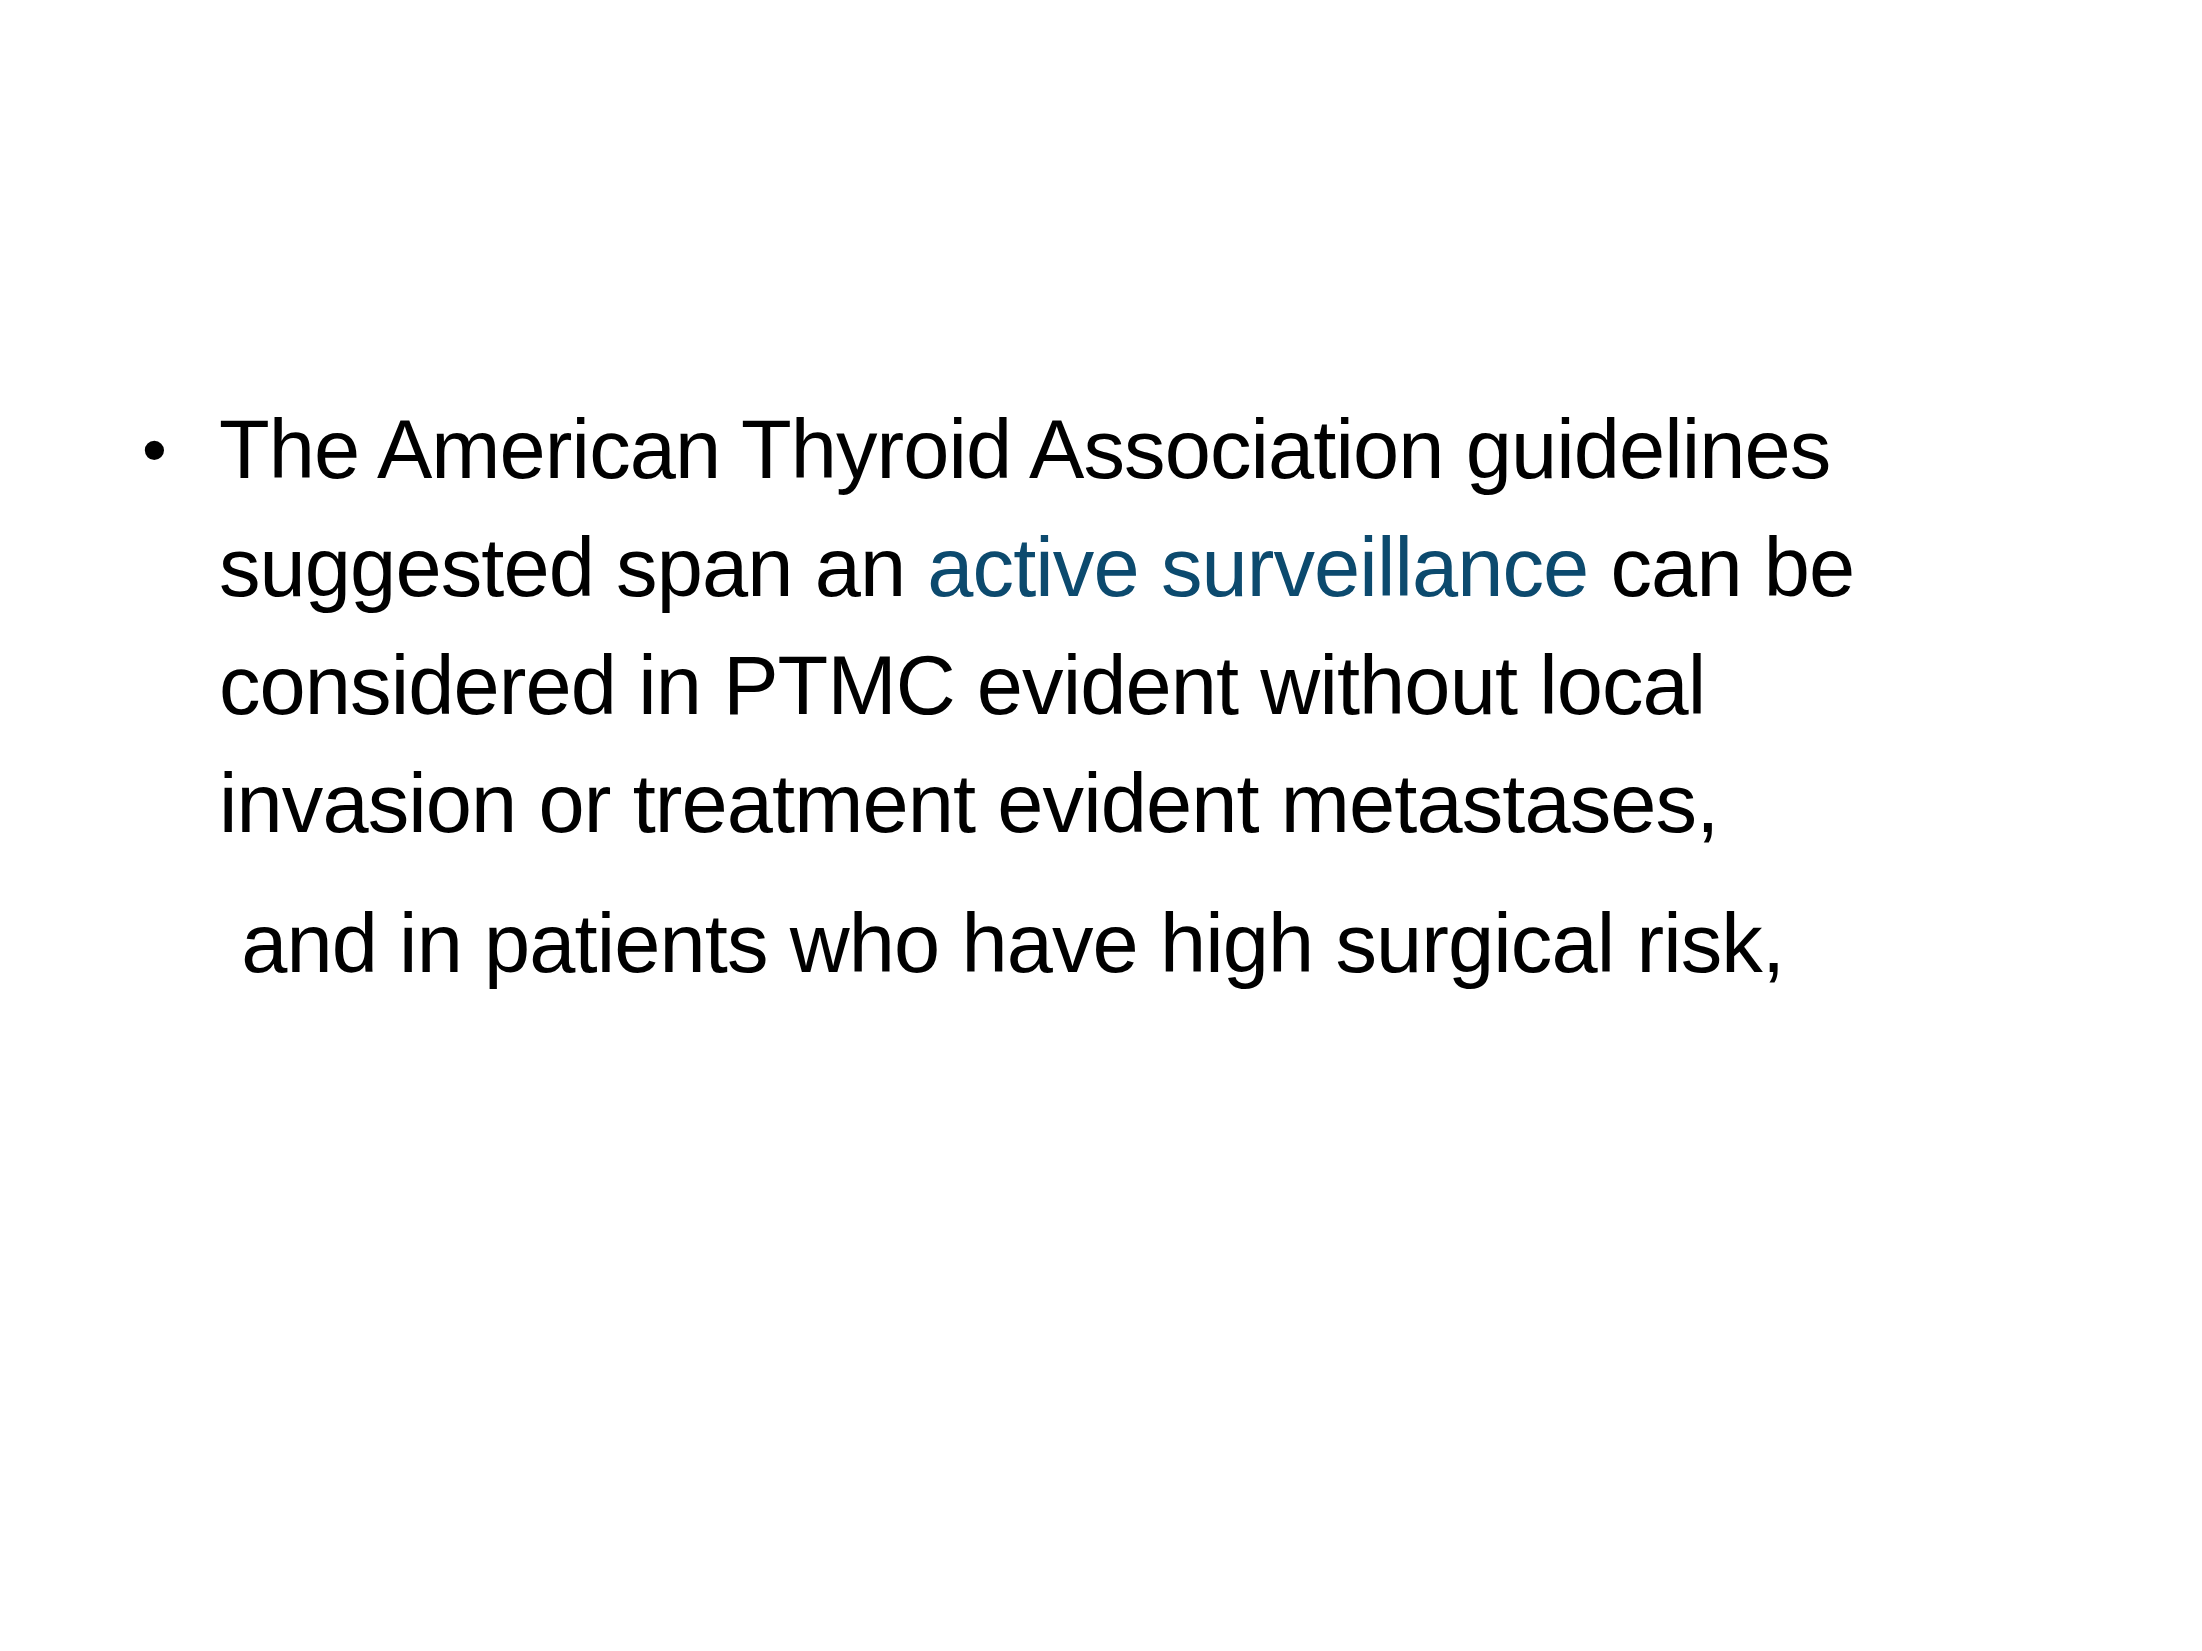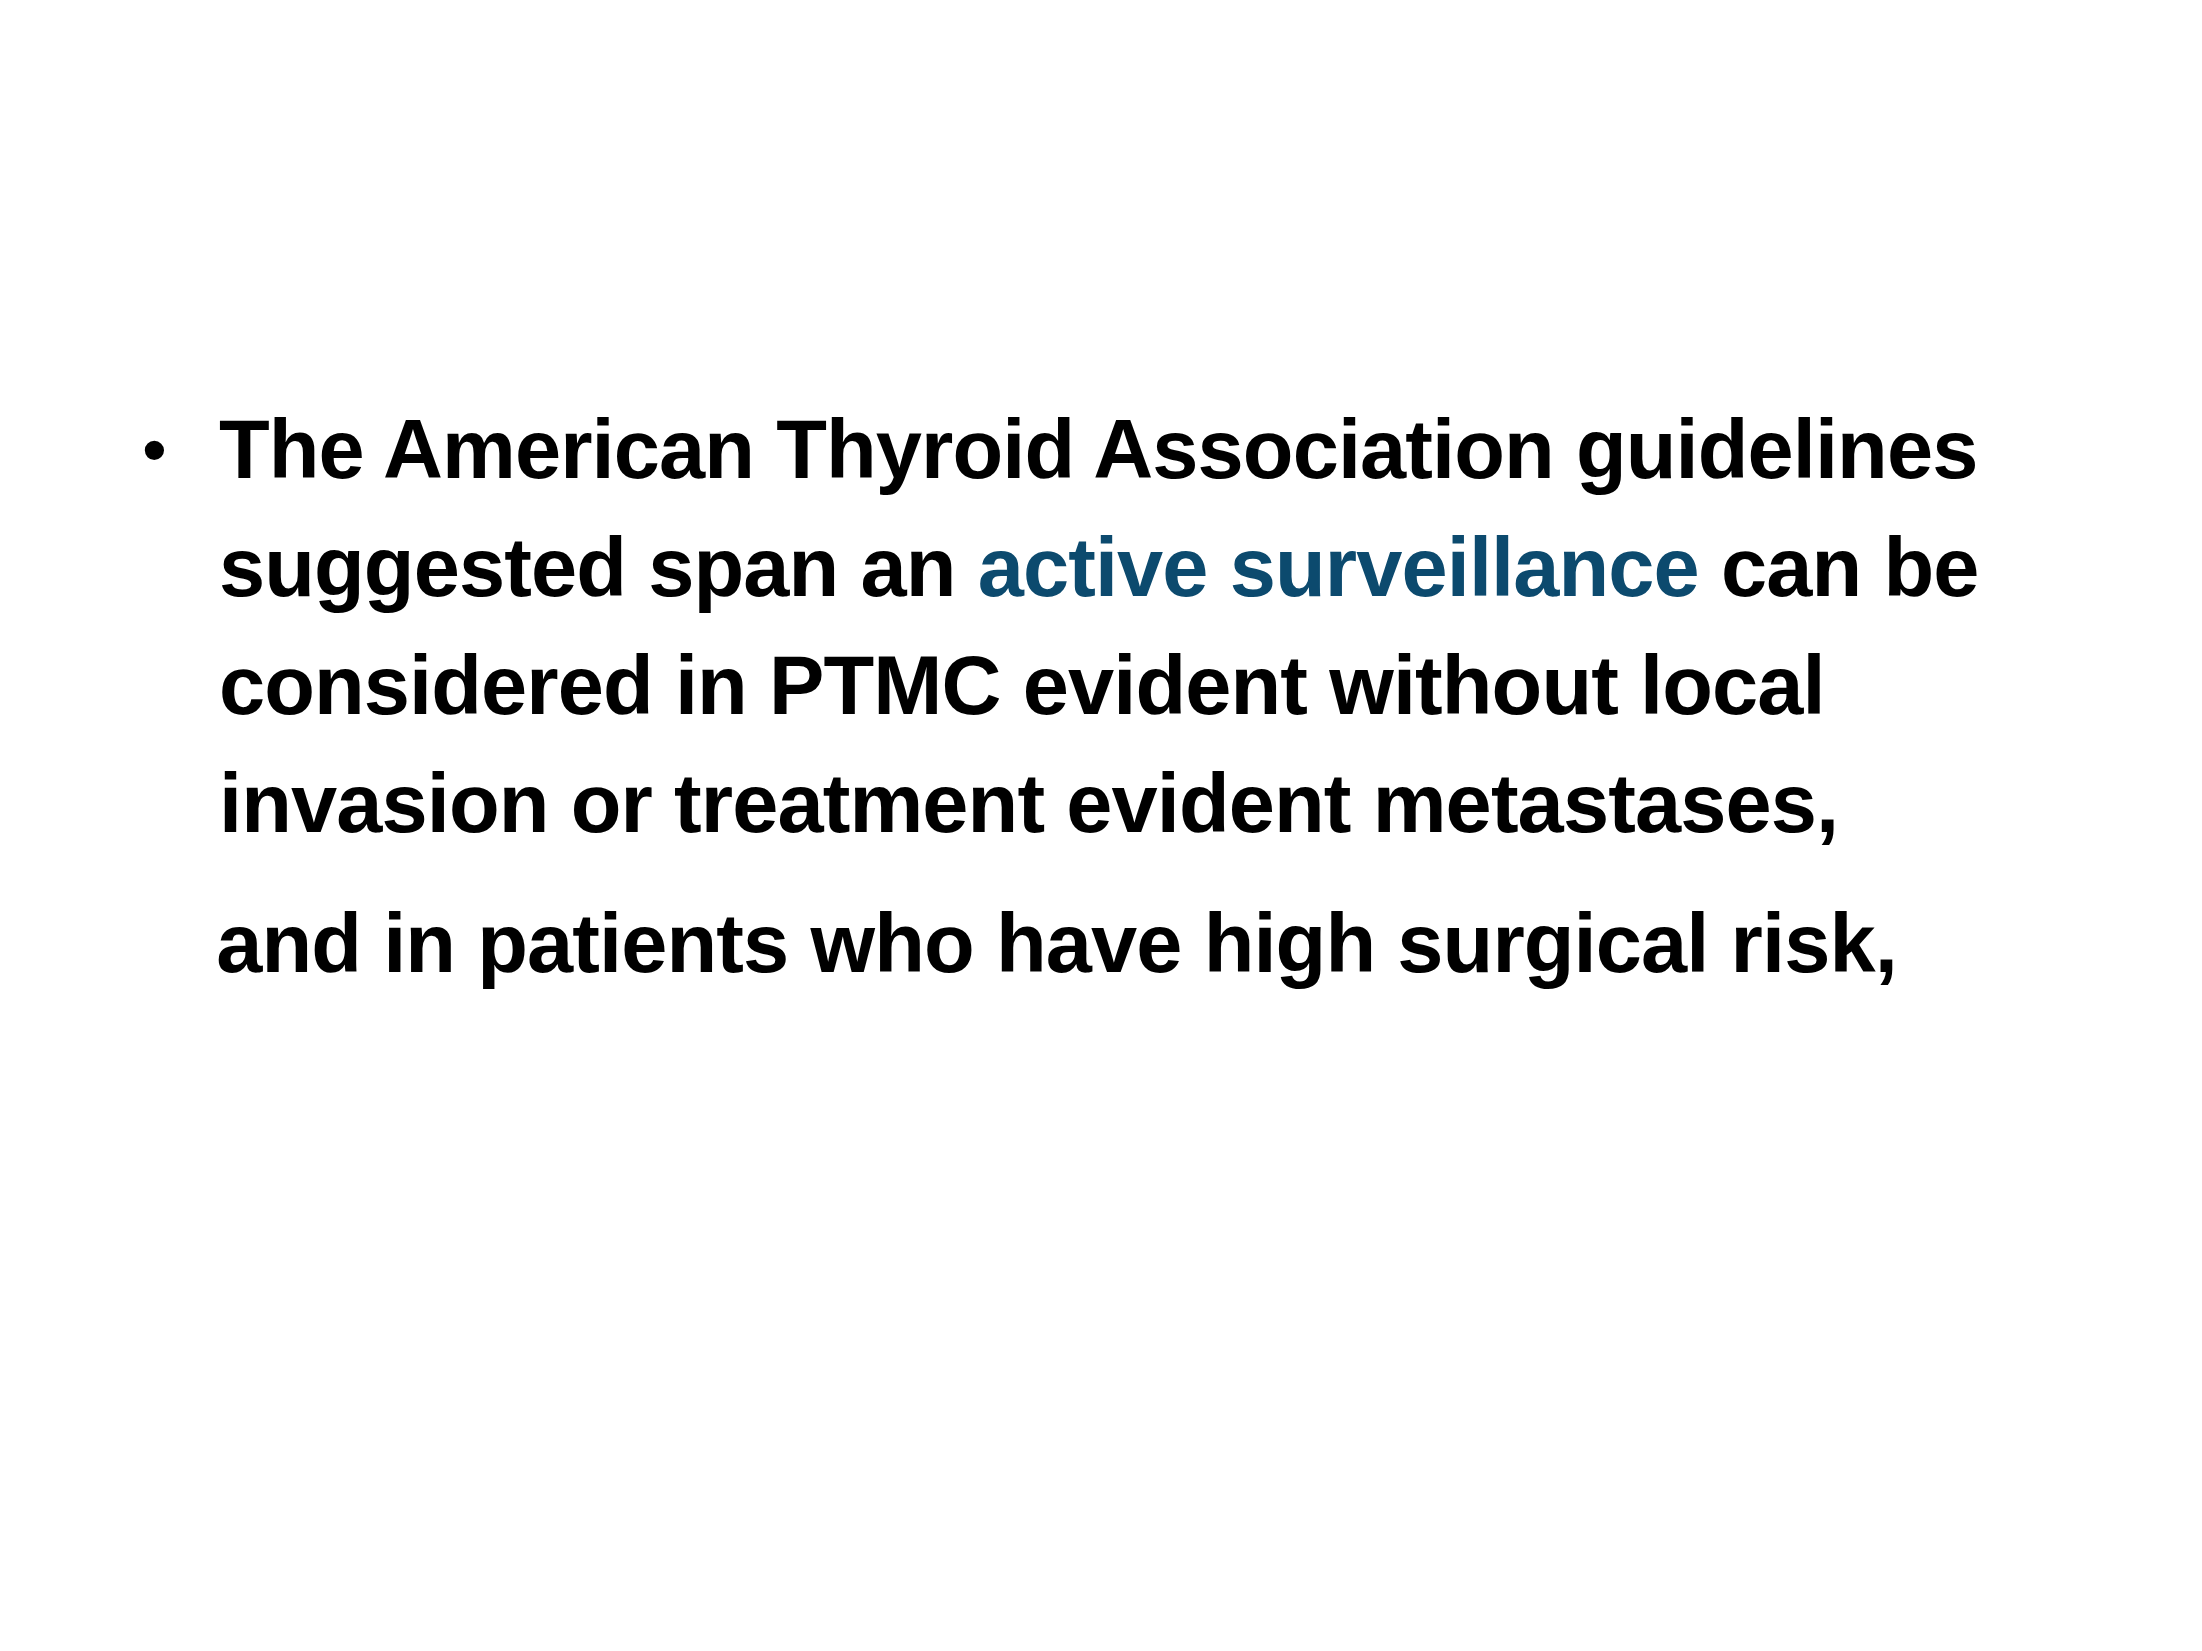--- a/index.html
+++ b/index.html
@@ -33,25 +33,24 @@
     flex: 0 0 77px;
     width: 77px;
     font-size: 71px;
     line-height: 118px;
   }
   .lines {
     flex: 1 1 auto;
   }
   .line {
     white-space: pre;
-    font-weight: bold;
   }
   .para.continuation {
     margin-top: 22.4px;
-    margin-left: 52px;
+    margin-left: 77px;
   }
   .run-red {
     color: #0c4a6e;
   }
 </style>
 </head>
 <body>
 
 <div class="slide">
   <div class="content">

